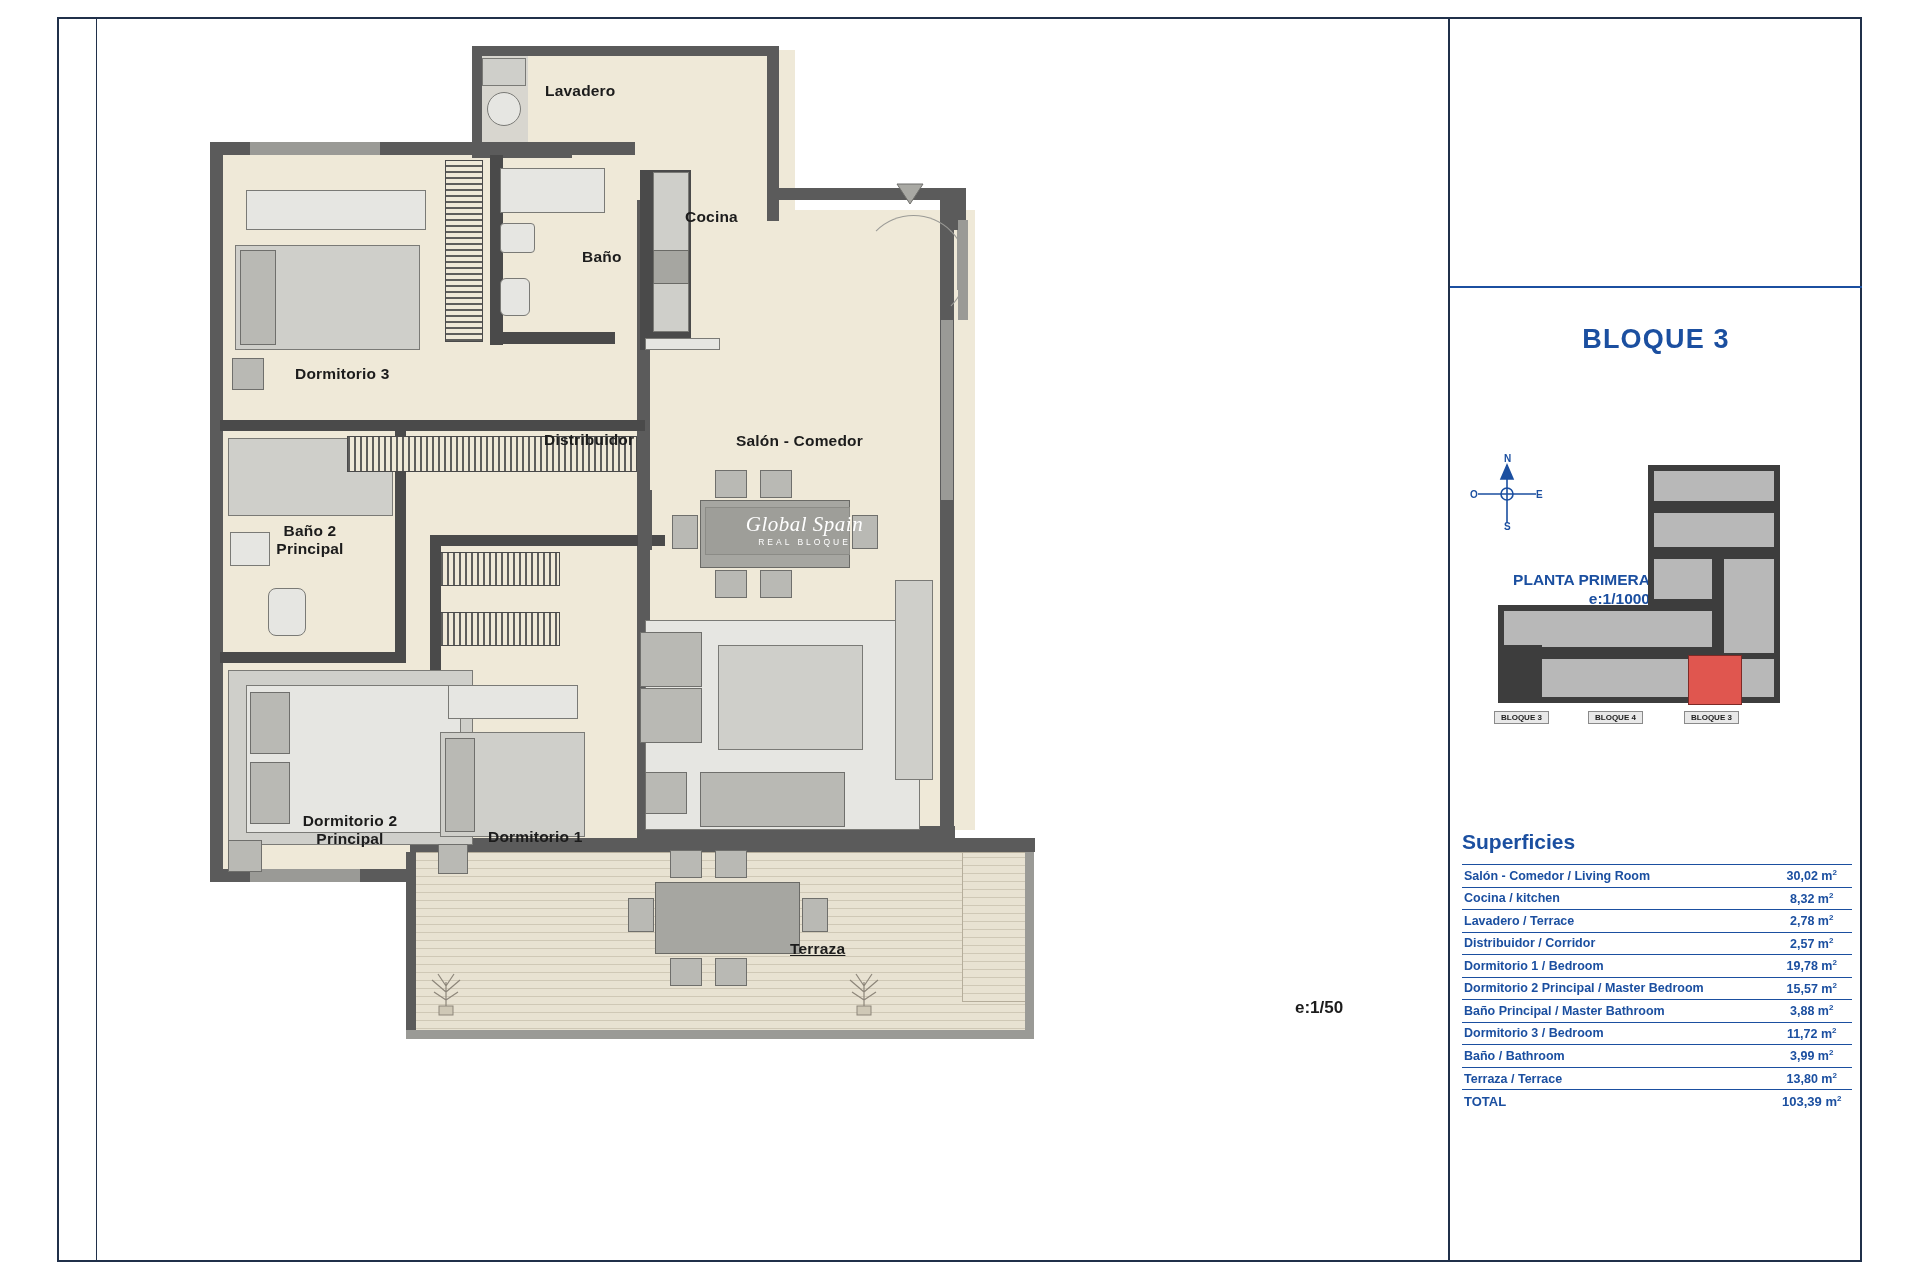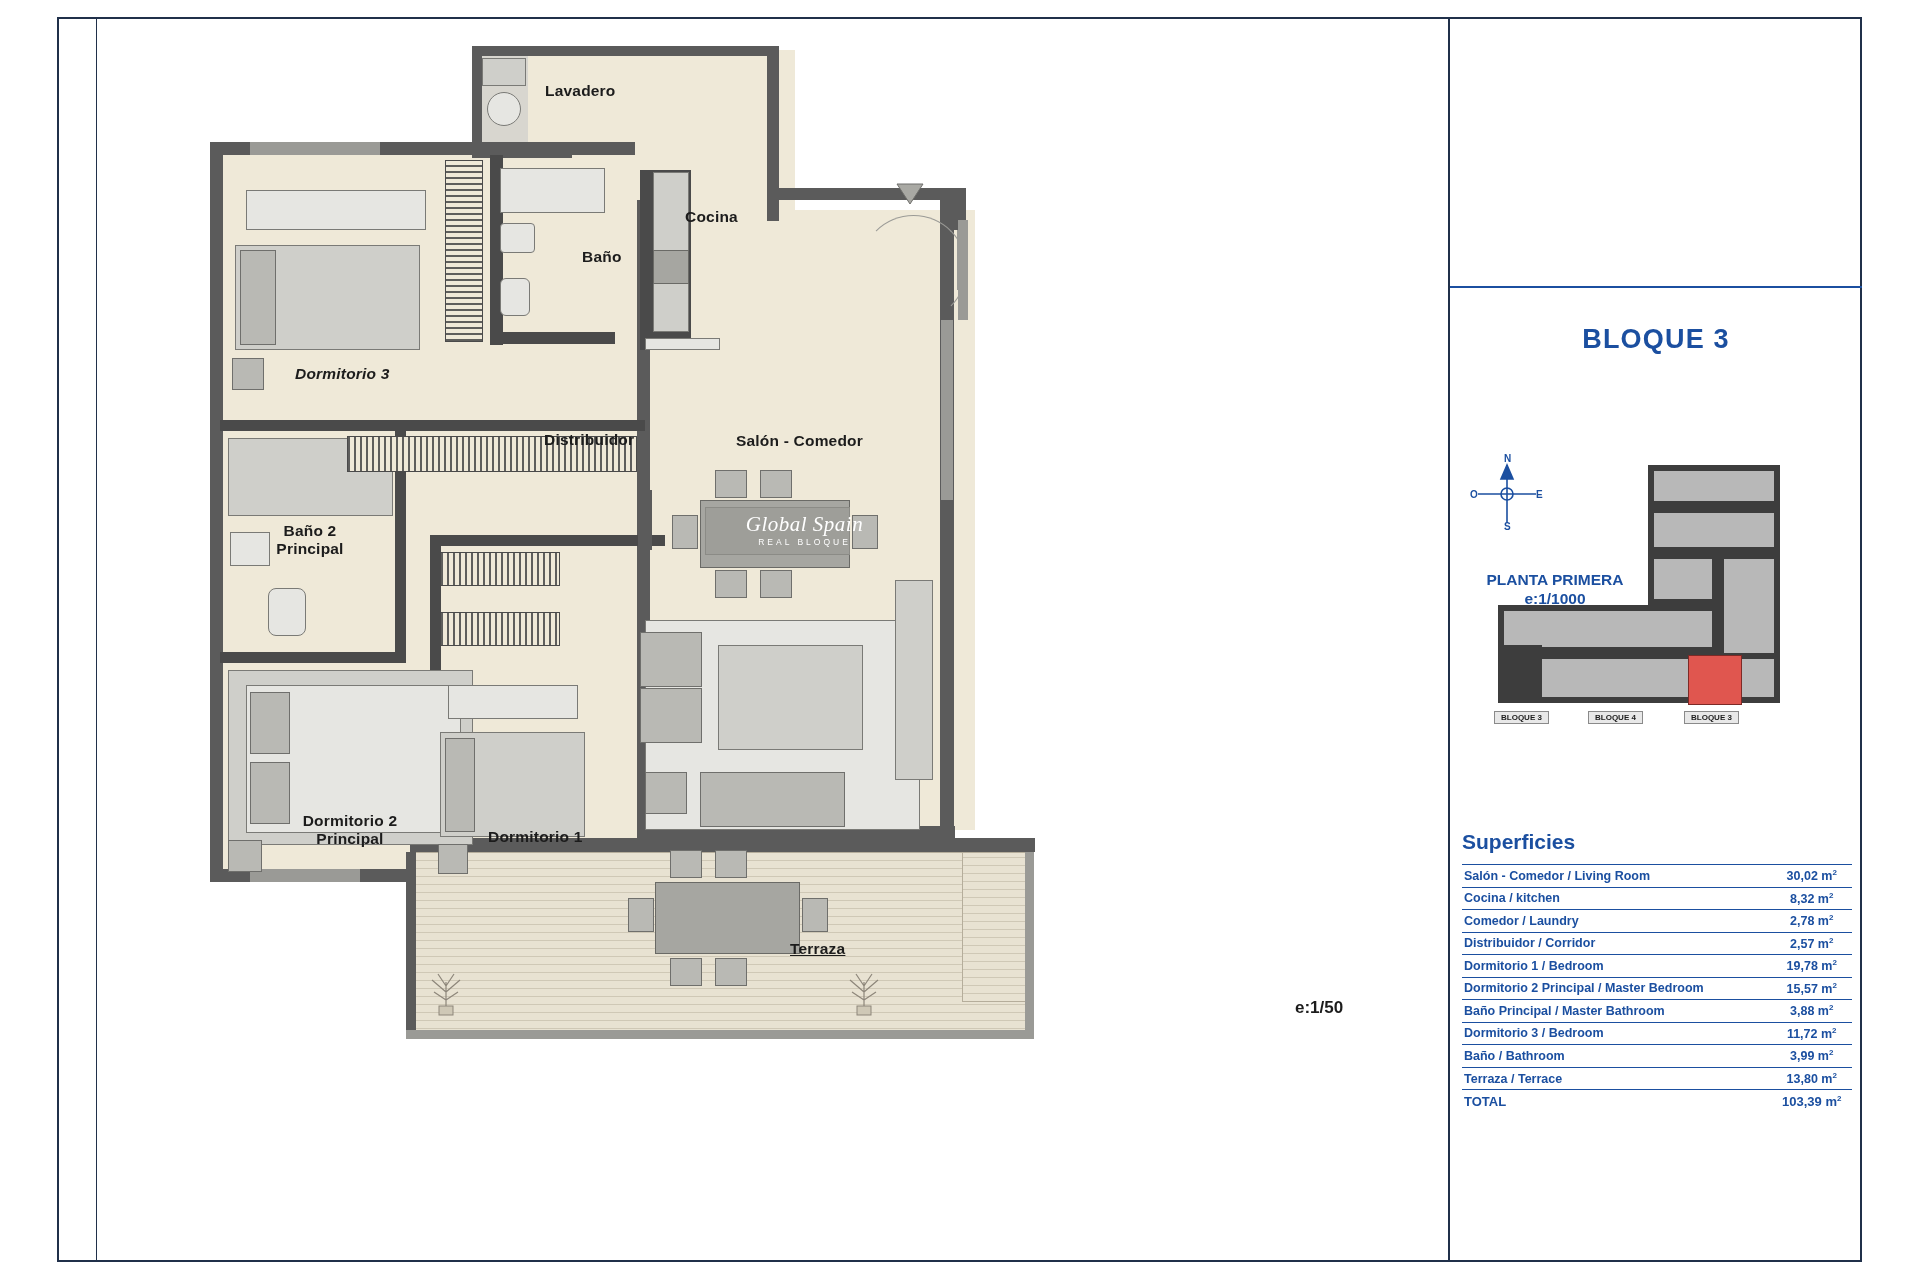--- a/index.html
+++ b/index.html
@@ -132,21 +132,21 @@
     text-align: center;
     font-size: 27px;
     font-weight: bold;
     color: #1b4fa0;
     letter-spacing: 1.2px;
   }
   .planta-label {
     position: absolute;
     left: 1460px; top: 570px;
     width: 190px;
-    text-align: center;
+    text-align: right;
     font-size: 15.5px;
     font-weight: bold;
     color: #1b4fa0;
     line-height: 19px;
   }
   .compass {
     position: absolute;
     left: 1468px; top: 455px;
     width: 78px; height: 78px;
   }
@@ -339,21 +339,21 @@
     <div class="furn" style="left:570px;top:830px;width:32px;height:28px;"></div>
     <div class="furn" style="left:615px;top:830px;width:32px;height:28px;"></div>
     <div class="furn" style="left:570px;top:938px;width:32px;height:28px;"></div>
     <div class="furn" style="left:615px;top:938px;width:32px;height:28px;"></div>
     <div class="furn" style="left:528px;top:878px;width:26px;height:34px;"></div>
     <div class="furn" style="left:702px;top:878px;width:26px;height:34px;"></div>
 
     <div class="lbl" style="left:445px;top:62px;">Lavadero</div>
     <div class="lbl" style="left:585px;top:188px;">Cocina</div>
     <div class="lbl" style="left:450px;top:228px;margin-left:32px;">Baño</div>
-    <div class="lbl" style="left:195px;top:345px;font-style:italic;">Dormitorio 3</div>
+    <div class="lbl" style="left:195px;top:345px;">Dormitorio 3</div>
     <div class="lbl" style="left:444px;top:411px;">Distribuidor</div>
     <div class="lbl" style="left:636px;top:412px;">Salón - Comedor</div>
     <div class="lbl lbl2" style="left:150px;top:502px;width:120px;">Baño 2</div>
     <div class="lbl lbl2" style="left:150px;top:520px;width:120px;">Principal</div>
     <div class="lbl lbl2" style="left:150px;top:792px;width:200px;">Dormitorio 2</div>
     <div class="lbl lbl2" style="left:150px;top:810px;width:200px;">Principal</div>
     <div class="lbl" style="left:388px;top:808px;">Dormitorio 1</div>
     <div class="lbl" style="left:690px;top:920px;text-decoration:underline;">Terraza</div>
 
     <div class="furn-d" style="left:605px;top:487px;width:145px;height:48px;background:#9e9e99;border-color:#8b8b86;"></div>
@@ -415,21 +415,21 @@
     <tbody>
       <tr>
         <td>Salón - Comedor / Living Room</td>
         <td class="val"><span>30,02 m</span><sup>2</sup></td>
       </tr>
       <tr>
         <td>Cocina / kitchen</td>
         <td class="val"><span>8,32 m</span><sup>2</sup></td>
       </tr>
       <tr>
-        <td>Comedor / Laundry</td>
+        <td>Lavadero / Terrace</td>
         <td class="val"><span>2,78 m</span><sup>2</sup></td>
       </tr>
       <tr>
         <td>Distribuidor / Corridor</td>
         <td class="val"><span>2,57 m</span><sup>2</sup></td>
       </tr>
       <tr>
         <td>Dormitorio 1 / Bedroom</td>
         <td class="val"><span>19,78 m</span><sup>2</sup></td>
       </tr>

